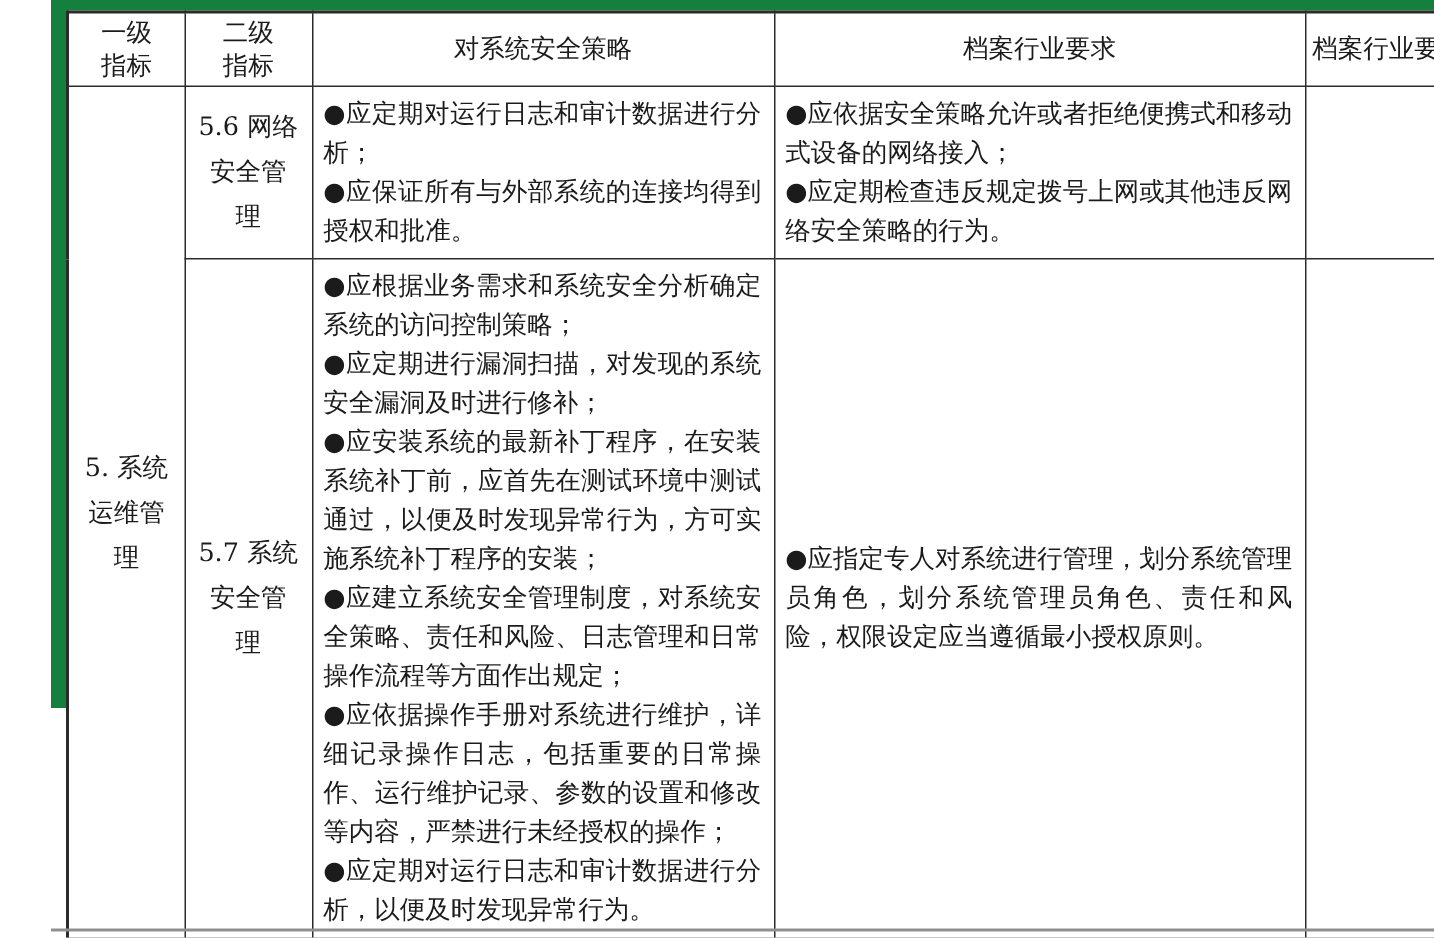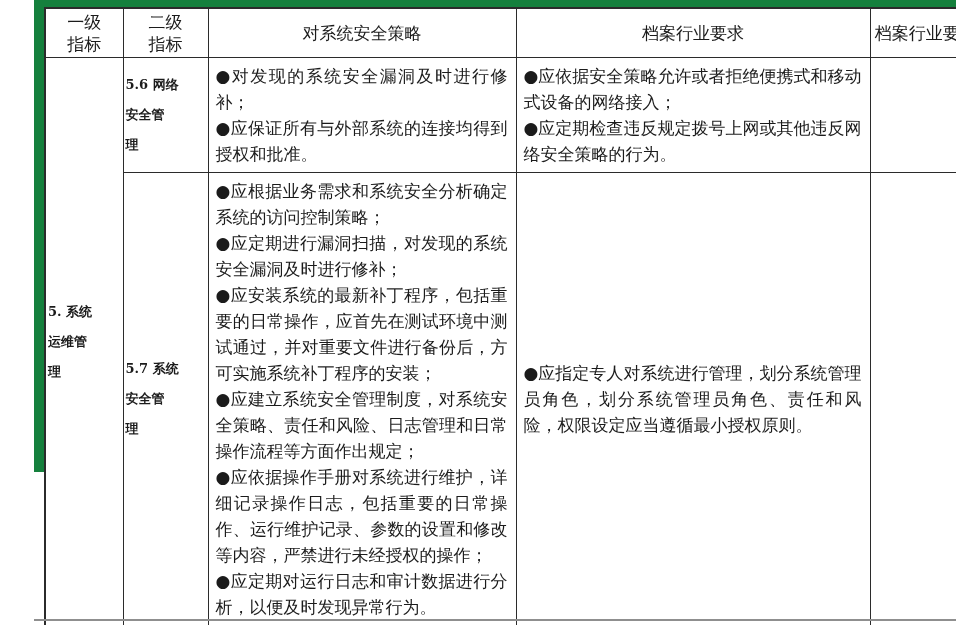--- a/index.html
+++ b/index.html
@@ -38,27 +38,26 @@
     font-weight: normal;
     font-size: 17px;
     line-height: 22px;
     text-align: center;
     vertical-align: middle;
     white-space: pre-line;
     padding: 2px;
     height: 48px;
   }
   td.indicator {
-    font-size: 13px;
+    font-size: 17px;
     line-height: 30px;
-    text-align: left;
+    text-align: center;
     vertical-align: middle;
     white-space: pre-line;
     padding: 2px;
-    font-weight: bold;
   }
   td.req {
     font-size: 17px;
     vertical-align: middle;
     padding: 5px 8px 5px 7px;
   }
   td.req.top { vertical-align: top; }
   .req-item {
     text-align: justify;
     text-justify: inter-character;
@@ -101,37 +100,37 @@
     </thead>
     <tbody>
       <tr class="row-1">
         <td class="indicator" rowspan="2">5. 系统
 运维管
 理</td>
         <td class="indicator">5.6 网络
 安全管
 理</td>
         <td class="req top">
-            <div class="req-item">●对发现的系统安全漏洞及时进行修补；</div>
+            <div class="req-item">●应定期对运行日志和审计数据进行分析；</div>
             <div class="req-item">●应保证所有与外部系统的连接均得到授权和批准。</div>
           </td>
         <td class="req top">
             <div class="req-item">●应依据安全策略允许或者拒绝便携式和移动式设备的网络接入；</div>
             <div class="req-item">●应定期检查违反规定拨号上网或其他违反网络安全策略的行为。</div>
           </td>
         <td class="req"></td>
       </tr>
       <tr class="row-2">
         <td class="indicator">5.7 系统
 安全管
 理</td>
         <td class="req top">
             <div class="req-item">●应根据业务需求和系统安全分析确定系统的访问控制策略；</div>
             <div class="req-item">●应定期进行漏洞扫描，对发现的系统安全漏洞及时进行修补；</div>
-            <div class="req-item">●应安装系统的最新补丁程序，包括重要的日常操作，应首先在测试环境中测试通过，并对重要文件进行备份后，方可实施系统补丁程序的安装；</div>
+            <div class="req-item">●应安装系统的最新补丁程序，在安装系统补丁前，应首先在测试环境中测试通过，以便及时发现异常行为，方可实施系统补丁程序的安装；</div>
             <div class="req-item">●应建立系统安全管理制度，对系统安全策略、责任和风险、日志管理和日常操作流程等方面作出规定；</div>
             <div class="req-item">●应依据操作手册对系统进行维护，详细记录操作日志，包括重要的日常操作、运行维护记录、参数的设置和修改等内容，严禁进行未经授权的操作；</div>
             <div class="req-item">●应定期对运行日志和审计数据进行分析，以便及时发现异常行为。</div>
           </td>
         <td class="req">
             <div class="req-item">●应指定专人对系统进行管理，划分系统管理员角色，划分系统管理员角色、责任和风险，权限设定应当遵循最小授权原则。</div>
           </td>
         <td class="req"></td>
       </tr>
     </tbody>

